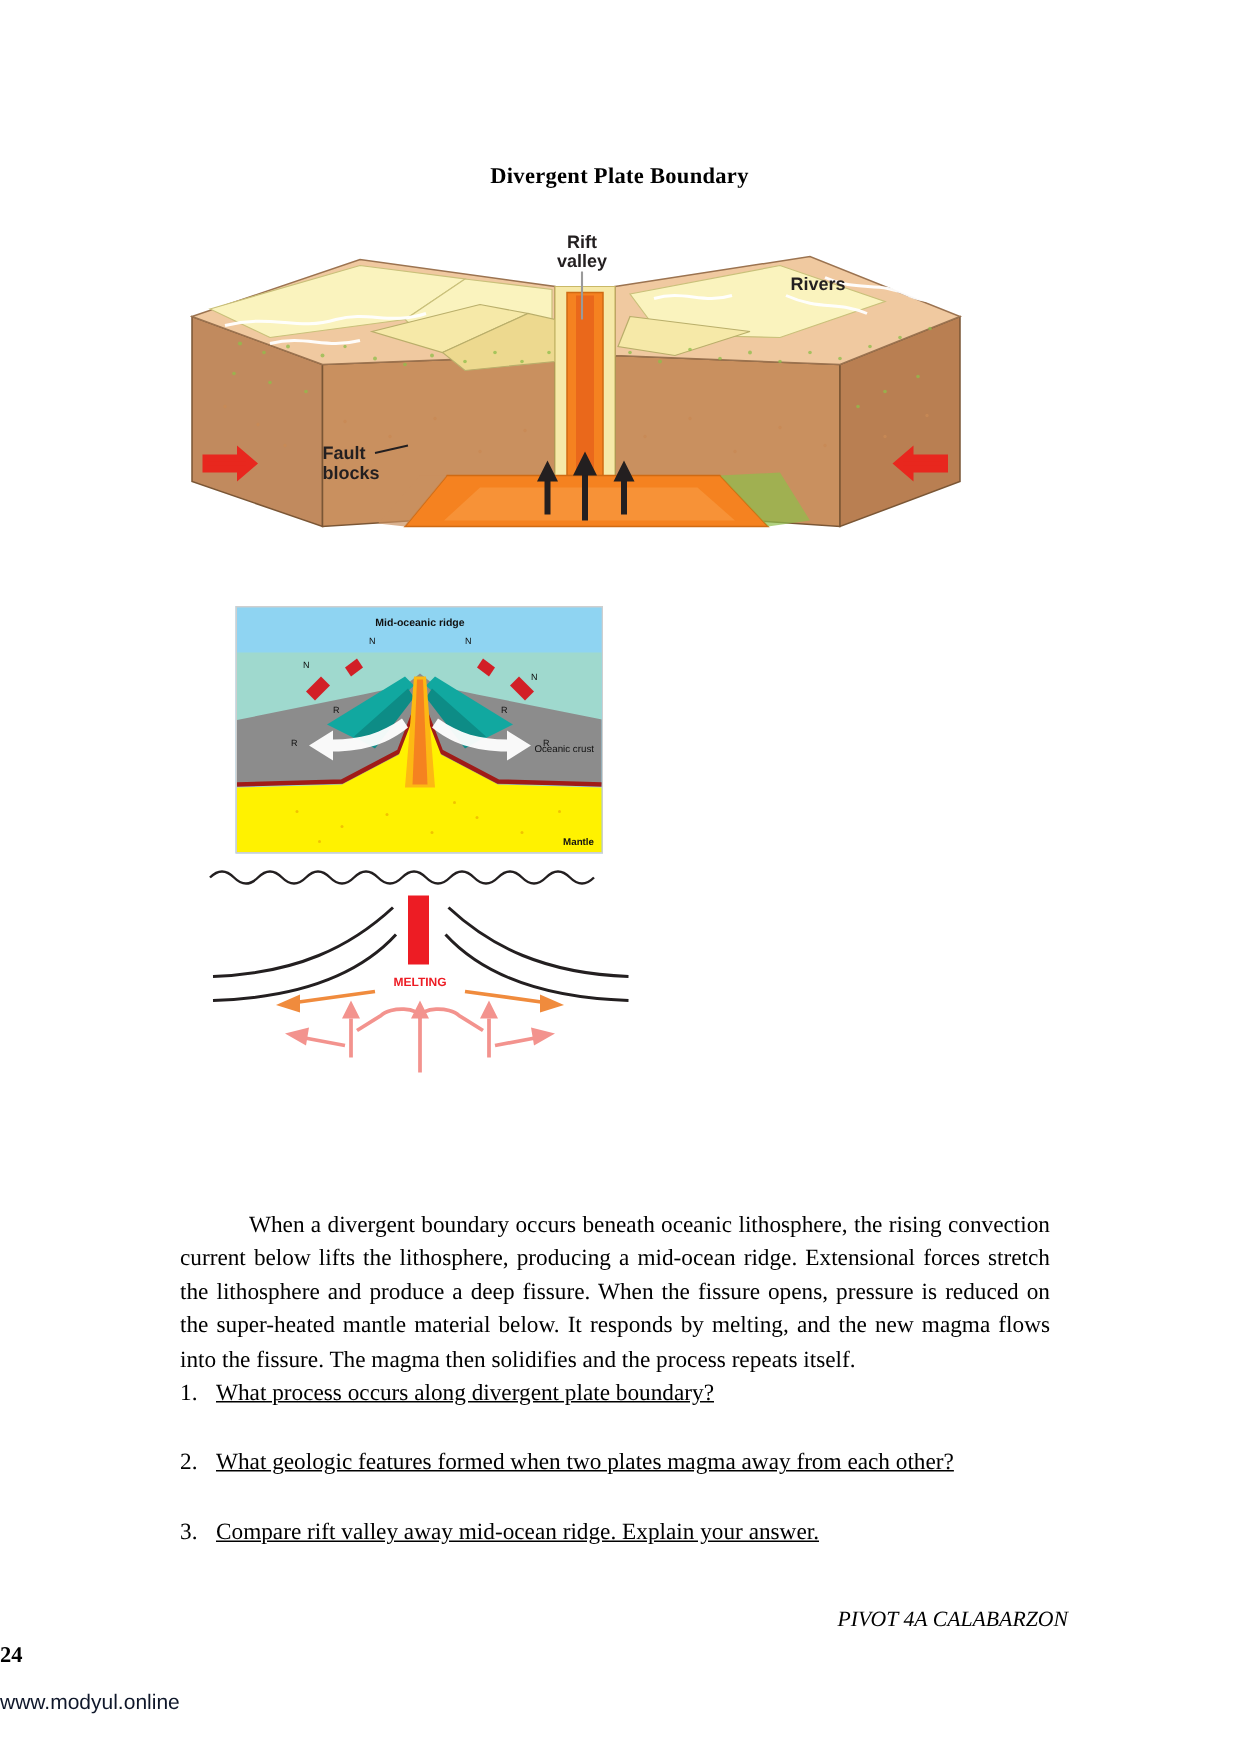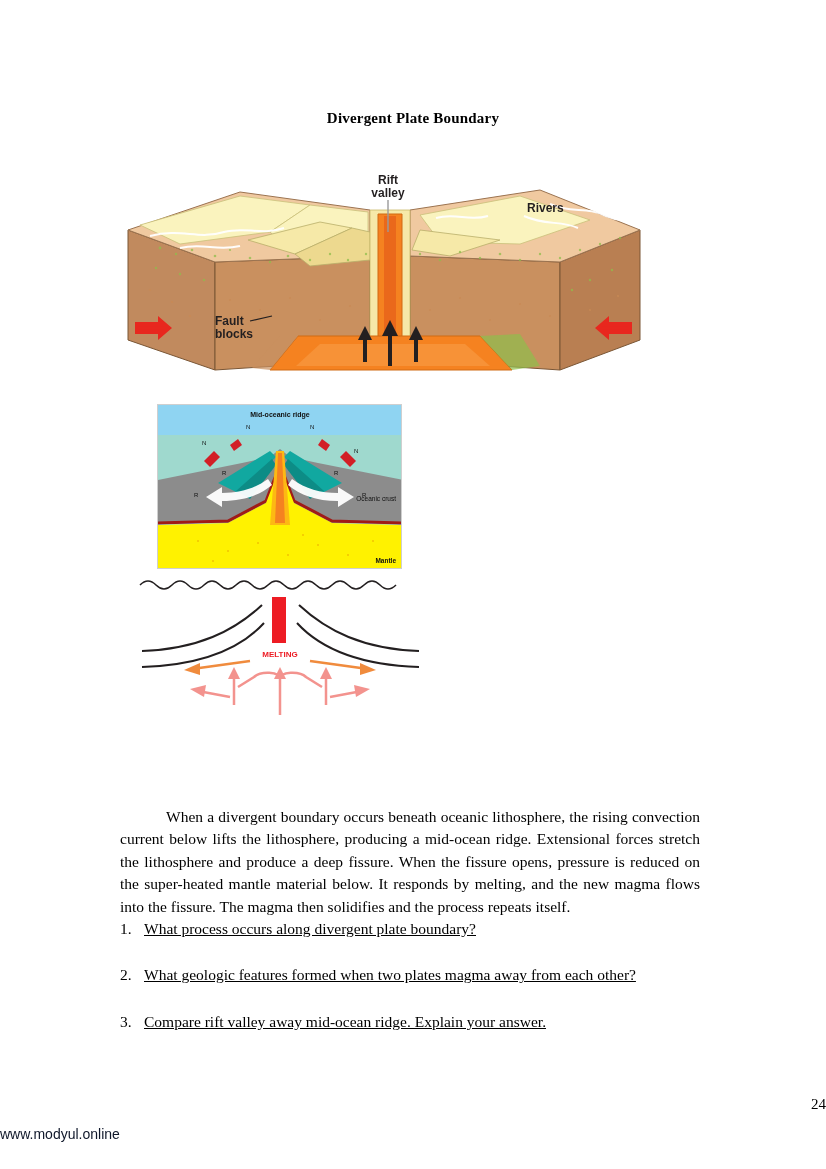--- a/index.html
+++ b/index.html
@@ -27,21 +27,21 @@
     width: 826px;
     text-align: center;
     font-size: 15px;
     font-weight: bold;
     letter-spacing: 0.2px;
   }
 
   
   .fig1 {
     position: absolute;
-    left: 120px; top: 170px;
+    left: 120px; top: 151px;
     width: 530px; height: 225px;
   }
   .fig1 svg { display: block; }
 
   
   .fig2 {
     position: absolute;
     left: 157px; top: 404px;
     width: 245px; height: 165px;
     border: 1px solid #cfcfcf;
@@ -89,22 +89,23 @@
     left: 0; top: 1072px;
     width: 712px;
     text-align: right;
     font-style: italic;
     font-size: 14.5px;
   }
   .page-number {
     position: absolute;
     left: 0; top: 1096px;
     width: 826px;
-    text-align: right;
+    text-align: left;
     font-size: 15px;
+    font-weight: bold;
   }
   .watermark {
     position: absolute;
     left: 0; top: 1126px;
     width: 826px;
     text-align: left;
     font-size: 14px;
     color: #0f172a;
     font-family: "Liberation Sans", sans-serif;
   }
@@ -355,16 +356,17 @@
     <div class="q">
       <span class="num">2.</span>
       <span class="txt">What geologic features formed when two plates magma away from each other?</span>
     </div>
     <div class="q">
       <span class="num">3.</span>
       <span class="txt">Compare rift valley away mid-ocean ridge. Explain your answer.</span>
     </div>
   </div>
 
+  <div class="footer-right">PIVOT 4A CALABARZON</div>
   <div class="page-number">24</div>
   <div class="watermark">www.modyul.online</div>
 
 </div>
 
 </body></html>

